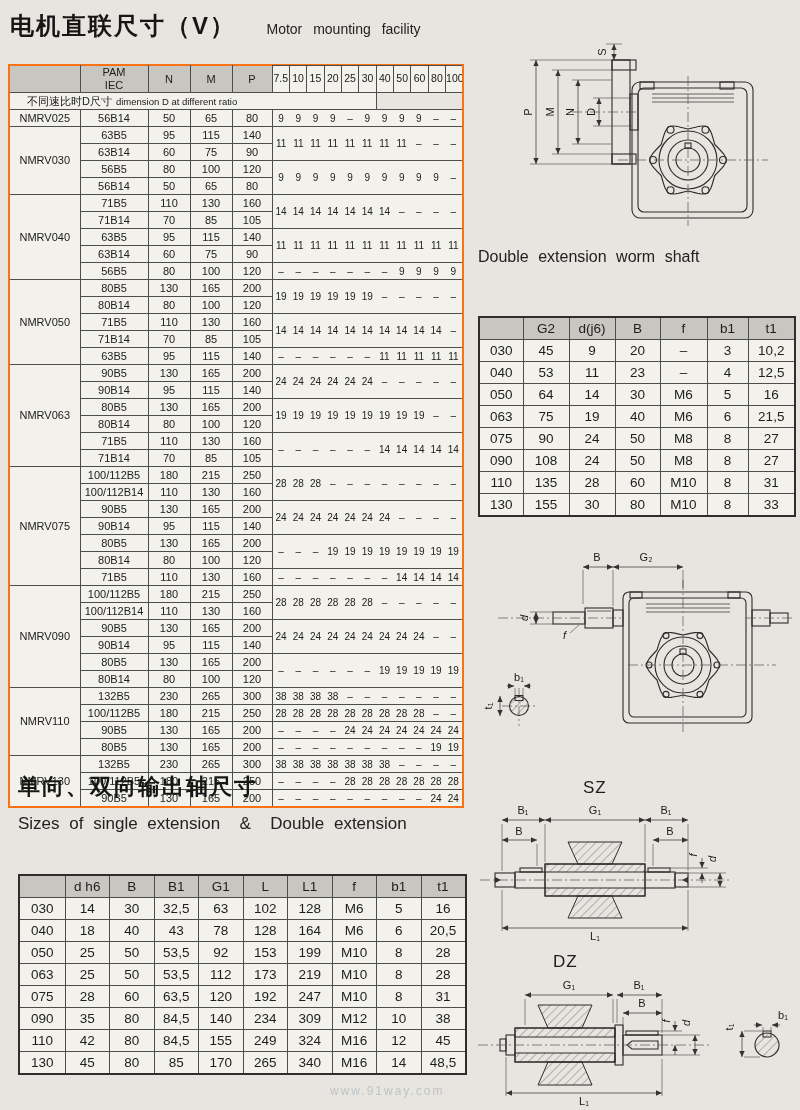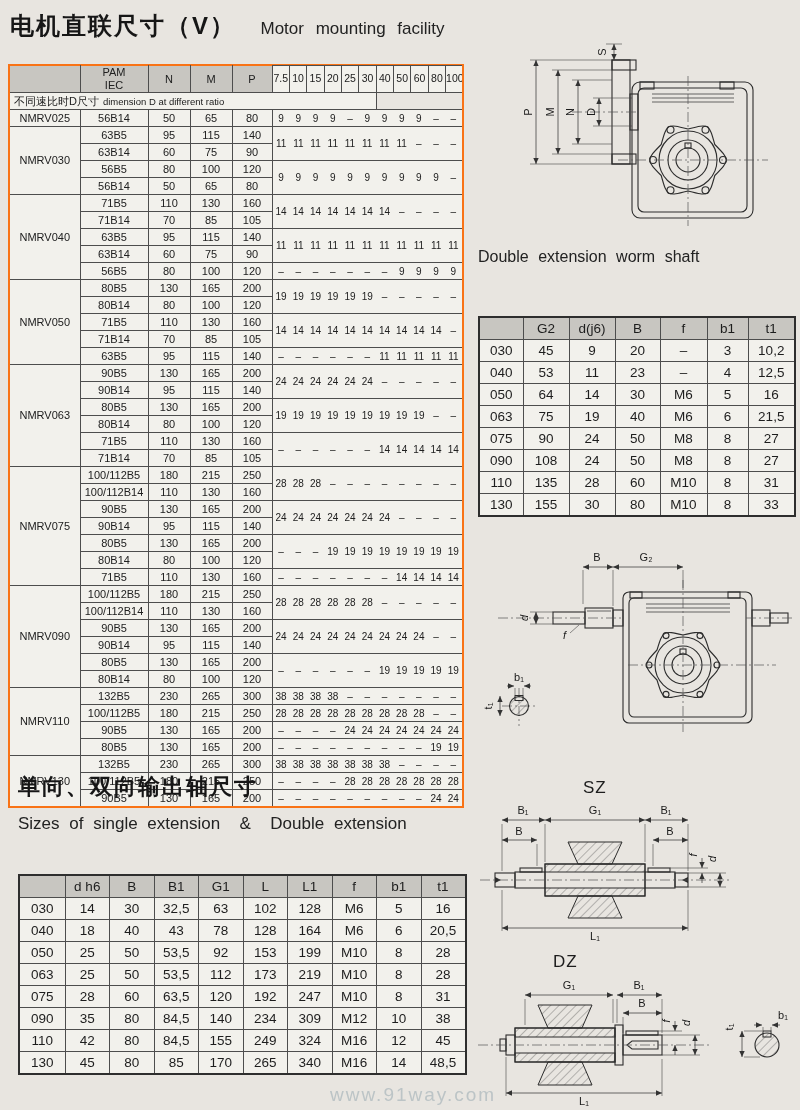--- a/index.html
+++ b/index.html
@@ -5,51 +5,51 @@
   html,body{margin:0;padding:0}
   body{
     width:800px;height:1110px;position:relative;overflow:hidden;
     background:#e8e5e0;color:#1f1f1f;
     font-family:"Liberation Sans","DejaVu Sans",sans-serif;
   }
   .abs{position:absolute}
   .title-cn{font-weight:bold;color:#161616;letter-spacing:2px}
   .title-en{color:#222;word-spacing:7px}
   #title1-cn{font-size:24px}
-  #title1-en{font-size:17px;margin-left:20px}
+  #title1-en{font-size:14px;margin-left:26px}
   #title2-cn{font-size:21px}
   #title2-en{font-size:16px;word-spacing:5px}
   #title3-cn{font-size:22px}
   #title3-en{font-size:17px;word-spacing:5px}
 
   table{border-collapse:collapse;table-layout:fixed}
   td,th{padding:0;margin:0;text-align:center;vertical-align:middle;overflow:hidden}
 
   
   .mt{border:2px solid #f97316;width:454px}
   .mt td,.mt th{border:1px solid #4d4d4d;background:#f2f1ec;font-weight:normal;
     font-size:11px;height:16px;line-height:13px;color:#202020}
   .mt thead th.gray{background:#c8c6c1}
   .mt thead th.ratio{font-size:10.5px}
   .mt td.model{font-size:11px}
-  .note-cell{font-size:10.5px;text-align:left;padding-left:4px}
+  .note-cell{font-size:10.5px;text-align:left;padding-left:17px}
   .note-en{font-size:9.5px;margin-left:4px}
   .dgrid{display:grid;grid-template-columns:repeat(11,1fr);align-items:center;height:100%;font-size:10px}
   .dgrid span{display:block;text-align:center}
 
   
   .st{border:2px solid #2e2e2e}
   .st td,.st th{border:1px solid #4d4d4d;background:#f2f1ec;font-size:13.5px;height:21px;line-height:21px;color:#1d1d1d}
   .st th{background:#c8c6c1;font-weight:normal}
 
   .drw{position:absolute}
   .lbl{font:11px "Liberation Sans","DejaVu Sans",sans-serif;fill:#1b1b1b}
   .lbl-i{font-style:italic}
   .shape-label{font-size:17px;color:#1d1d1d;letter-spacing:1px;font-weight:normal}
-  #watermark{font-size:19px;color:#bcc4c6;letter-spacing:2px}
+  #watermark{font-size:12px;color:#bcc4c6;letter-spacing:2px}
 </style>
 </head>
 <body>
 
 <div class="abs" style="left:10px;top:10px;white-space:nowrap">
   <span id="title1-cn" class="title-cn">电机直联尺寸（V）</span>
   <span id="title1-en" class="title-en">Motor mounting facility</span>
 </div>
 
 <table class="mt abs" style="left:8px;top:64px">

